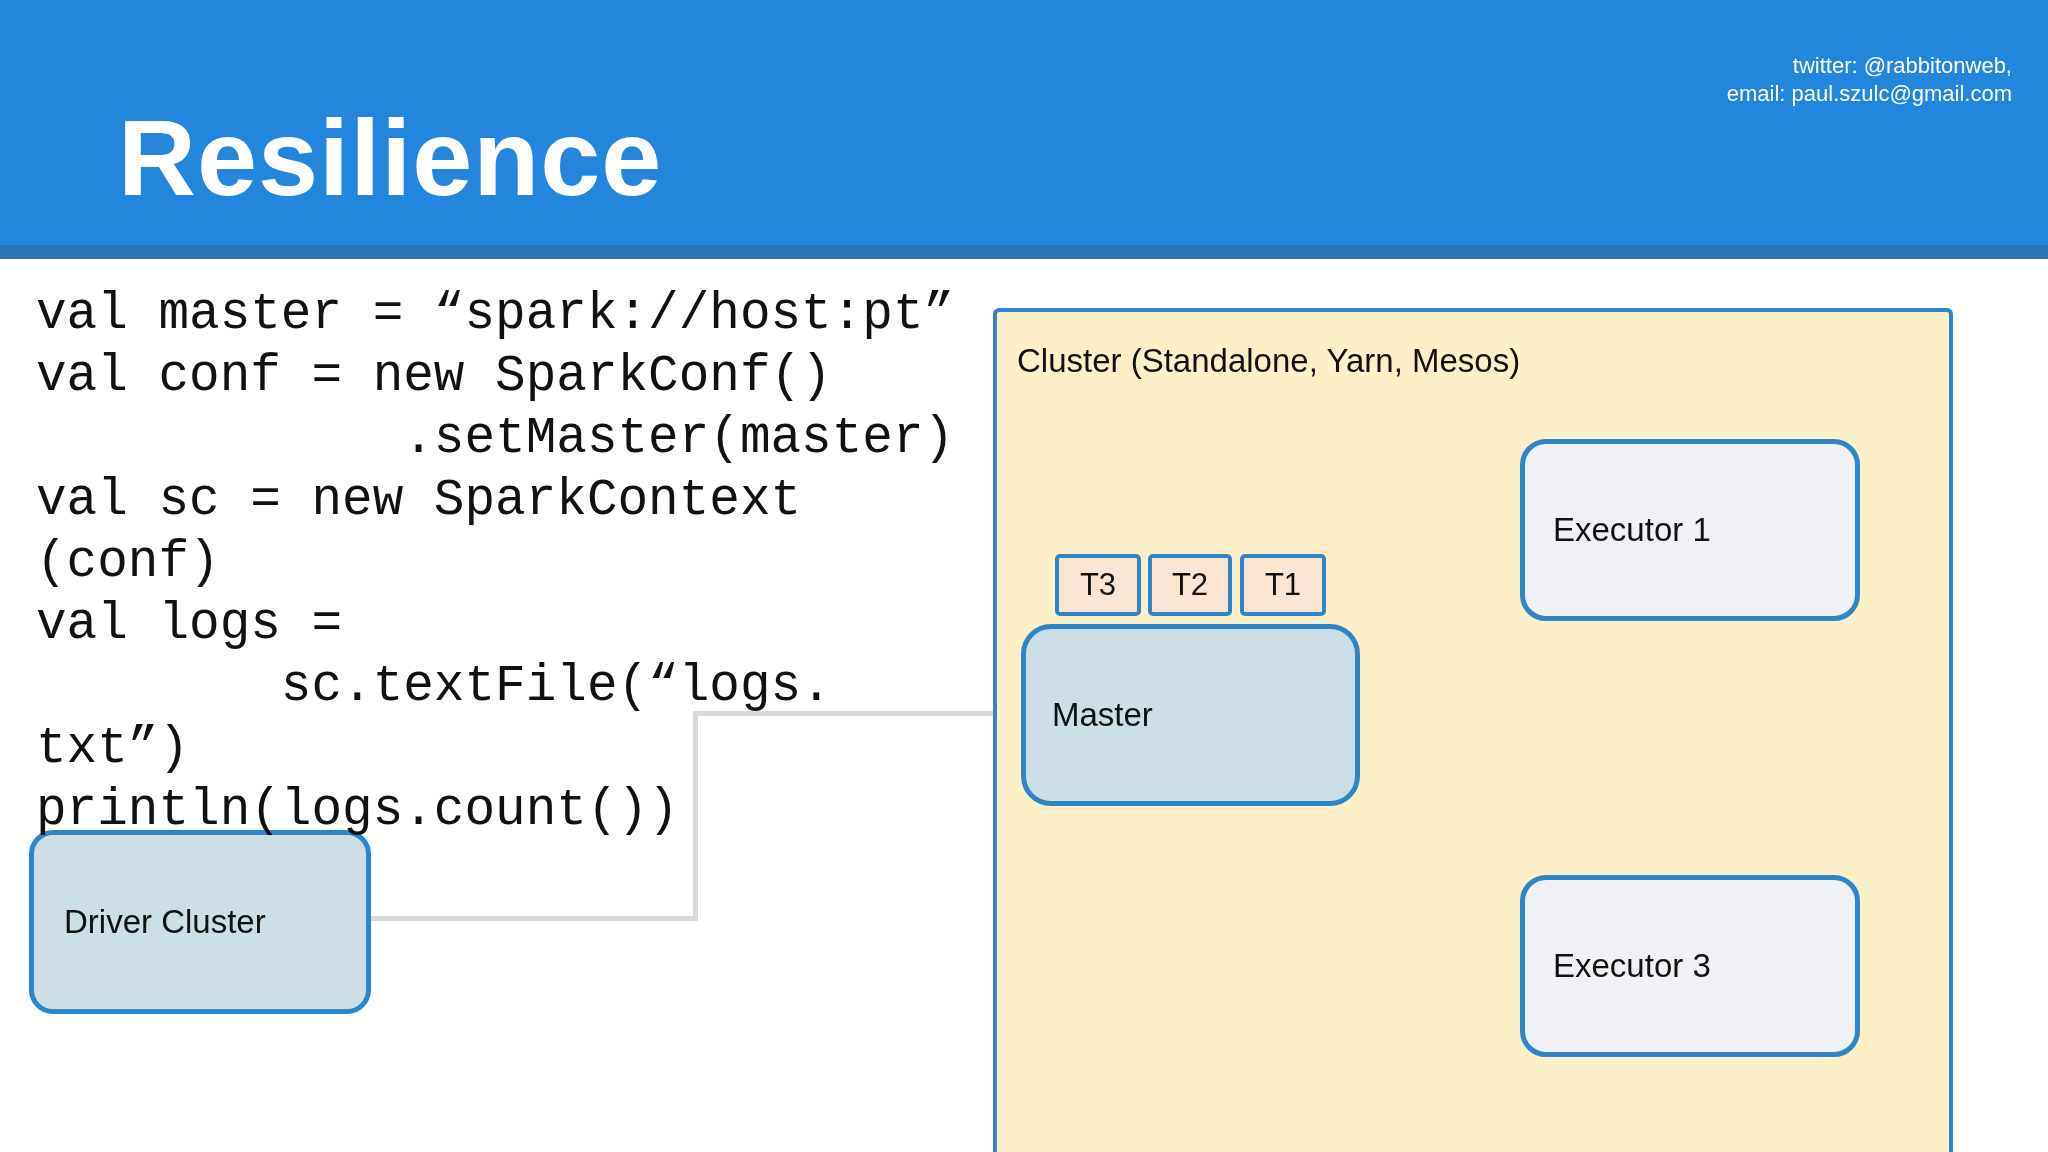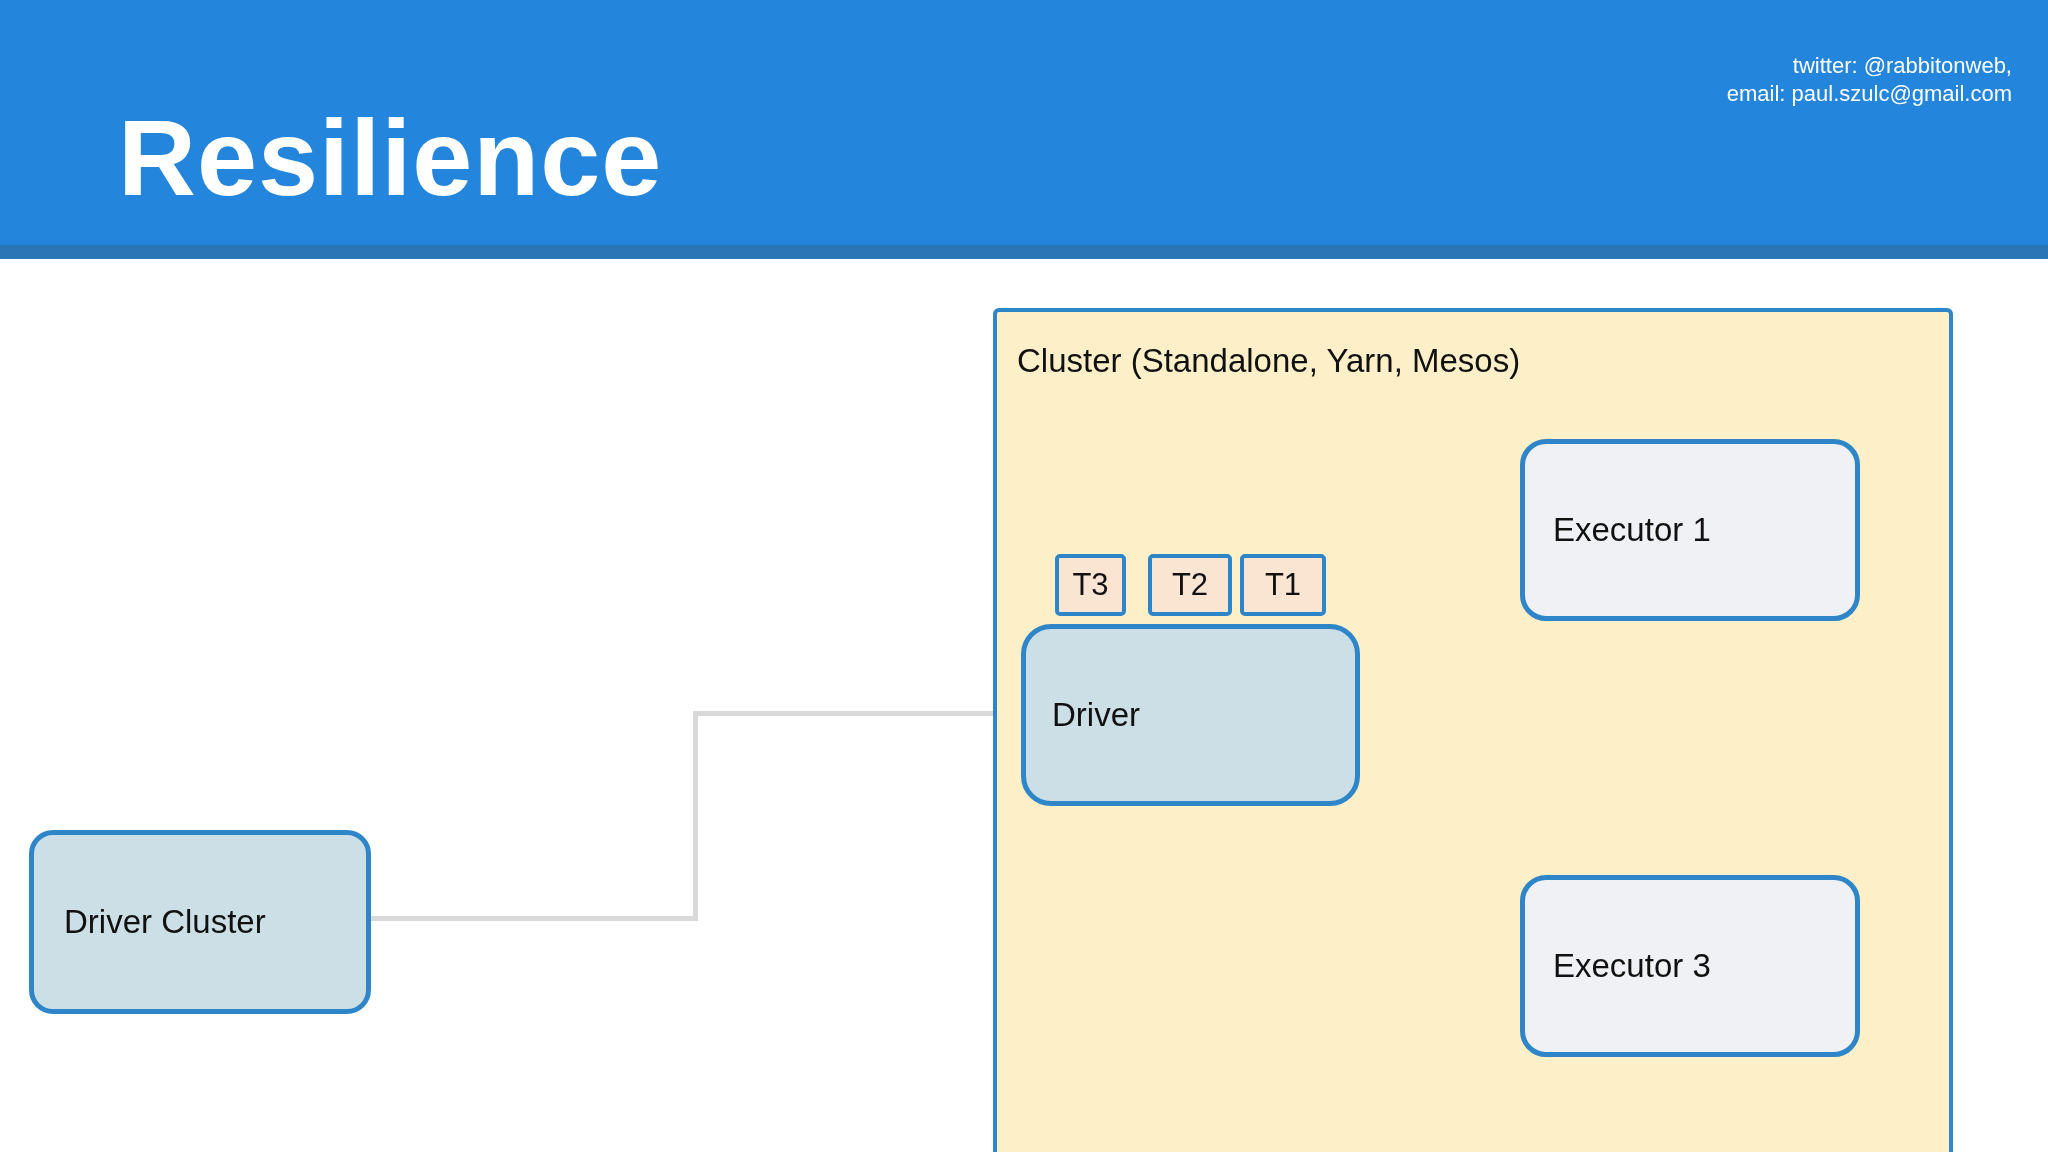--- a/index.html
+++ b/index.html
@@ -29,21 +29,21 @@
   
   .box{position:absolute;box-sizing:border-box;border:5px solid var(--border-blue,#2E86C9);
        display:flex;align-items:center;color:var(--label-color,#111111);z-index:2;}
   .driver-box{left:29px;top:830px;width:342px;height:184px;border-radius:24px;
        background:var(--driver-bg,#CDDFE6);padding-left:30px;font-size:33px;}
   .cluster-box{left:993px;top:308px;width:960px;height:930px;border-width:4px;border-radius:6px;
        background:var(--cluster-bg,#FDEFC8);align-items:flex-start;}
   .cluster-label{margin:30px 0 0 20px;font-size:33px;}
   .task-box{top:554px;height:62px;border-width:4px;border-radius:5px;
        background:var(--task-bg,#FAE5D2);justify-content:center;font-size:31px;}
-  .task-t3{left:1055px;width:71px;}
+  .task-t3{left:1055px;width:86px;}
   .task-t2{left:1148px;width:84px;justify-content:center;}
   .task-t1{left:1240px;width:86px;}
   .master-box{left:1021px;top:624px;width:339px;height:182px;border-radius:30px;
        background:var(--master-bg,#CDDFE6);padding-left:26px;font-size:33px;}
   .executor-box{left:1520px;width:340px;height:182px;border-radius:26px;
        background:var(--executor-bg,#F0F1F4);padding-left:28px;font-size:33px;}
   .executor-1{top:439px;}
   .executor-2{top:647px;}
   .executor-3{top:875px;}
 </style>
@@ -63,41 +63,50 @@
   <div class="line" style="left:371px;top:916px;width:324px;height:5px;"></div>
   <div class="line" style="left:693px;top:711px;width:5px;height:210px;"></div>
   <div class="line" style="left:695px;top:711px;width:330px;height:5px;"></div>
 
   <div class="line" style="left:1358px;top:713px;width:88px;height:5px;"></div>
   <div class="line" style="left:1441px;top:514px;width:5px;height:456px;"></div>
   <div class="line" style="left:1443px;top:514px;width:79px;height:5px;"></div>
   <div class="line" style="left:1443px;top:735px;width:79px;height:5px;"></div>
   <div class="line" style="left:1443px;top:963px;width:79px;height:5px;"></div>
 
+  <pre class="code">val master = “spark://host:pt”
+val conf = new SparkConf()
+            .setMaster(master)
+val sc = new SparkContext
+(conf)
+val logs =
+        sc.textFile(“logs.
+txt”)
+println(logs.count())</pre>
 
   <div class="box driver-box">
     <span>Driver Cluster</span>
   </div>
 
   <div class="box cluster-box">
     <span class="cluster-label">Cluster (Standalone, Yarn, Mesos)</span>
   </div>
 
   <div class="box task-box task-t3">
     <span>T3</span>
   </div>
   <div class="box task-box task-t2">
     <span>T2</span>
   </div>
   <div class="box task-box task-t1">
     <span>T1</span>
   </div>
 
   <div class="box master-box">
-    <span>Driver</span>
+    <span>Master</span>
   </div>
 
   <div class="box executor-box executor-1">
     <span>Executor 1</span>
   </div>
   <div class="box executor-box executor-3">
     <span>Executor 3</span>
   </div>
 
 </div>

